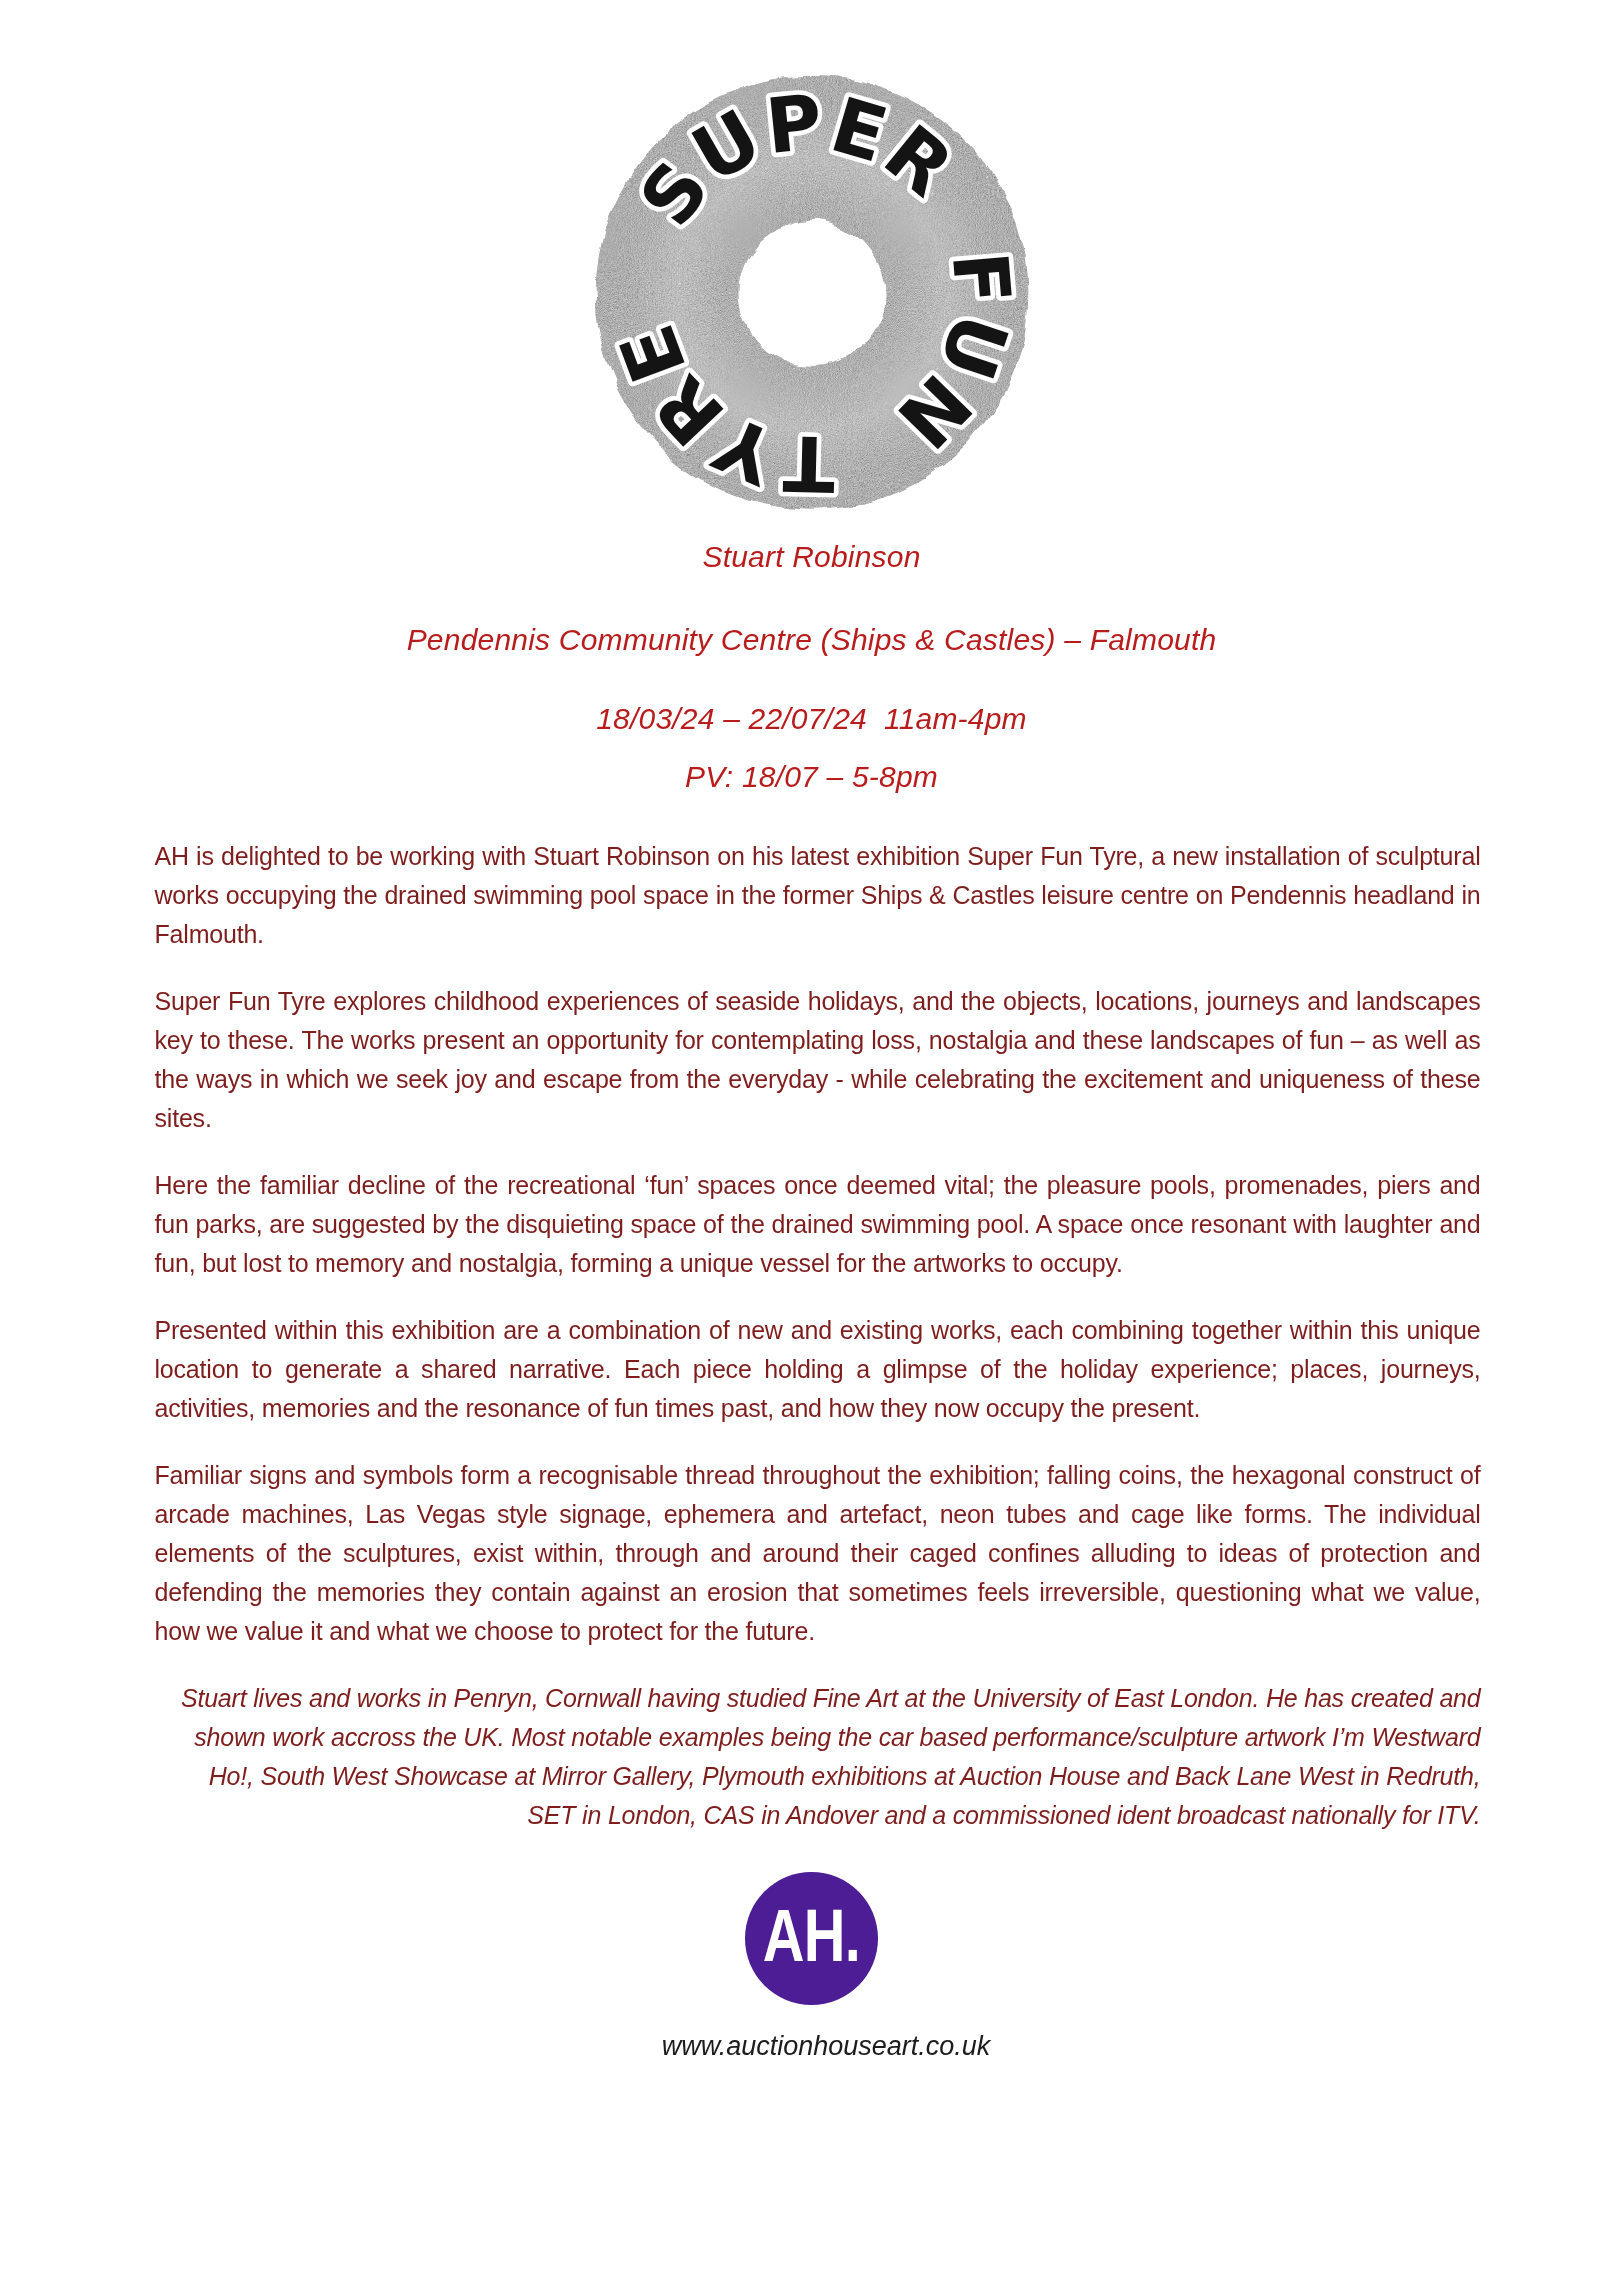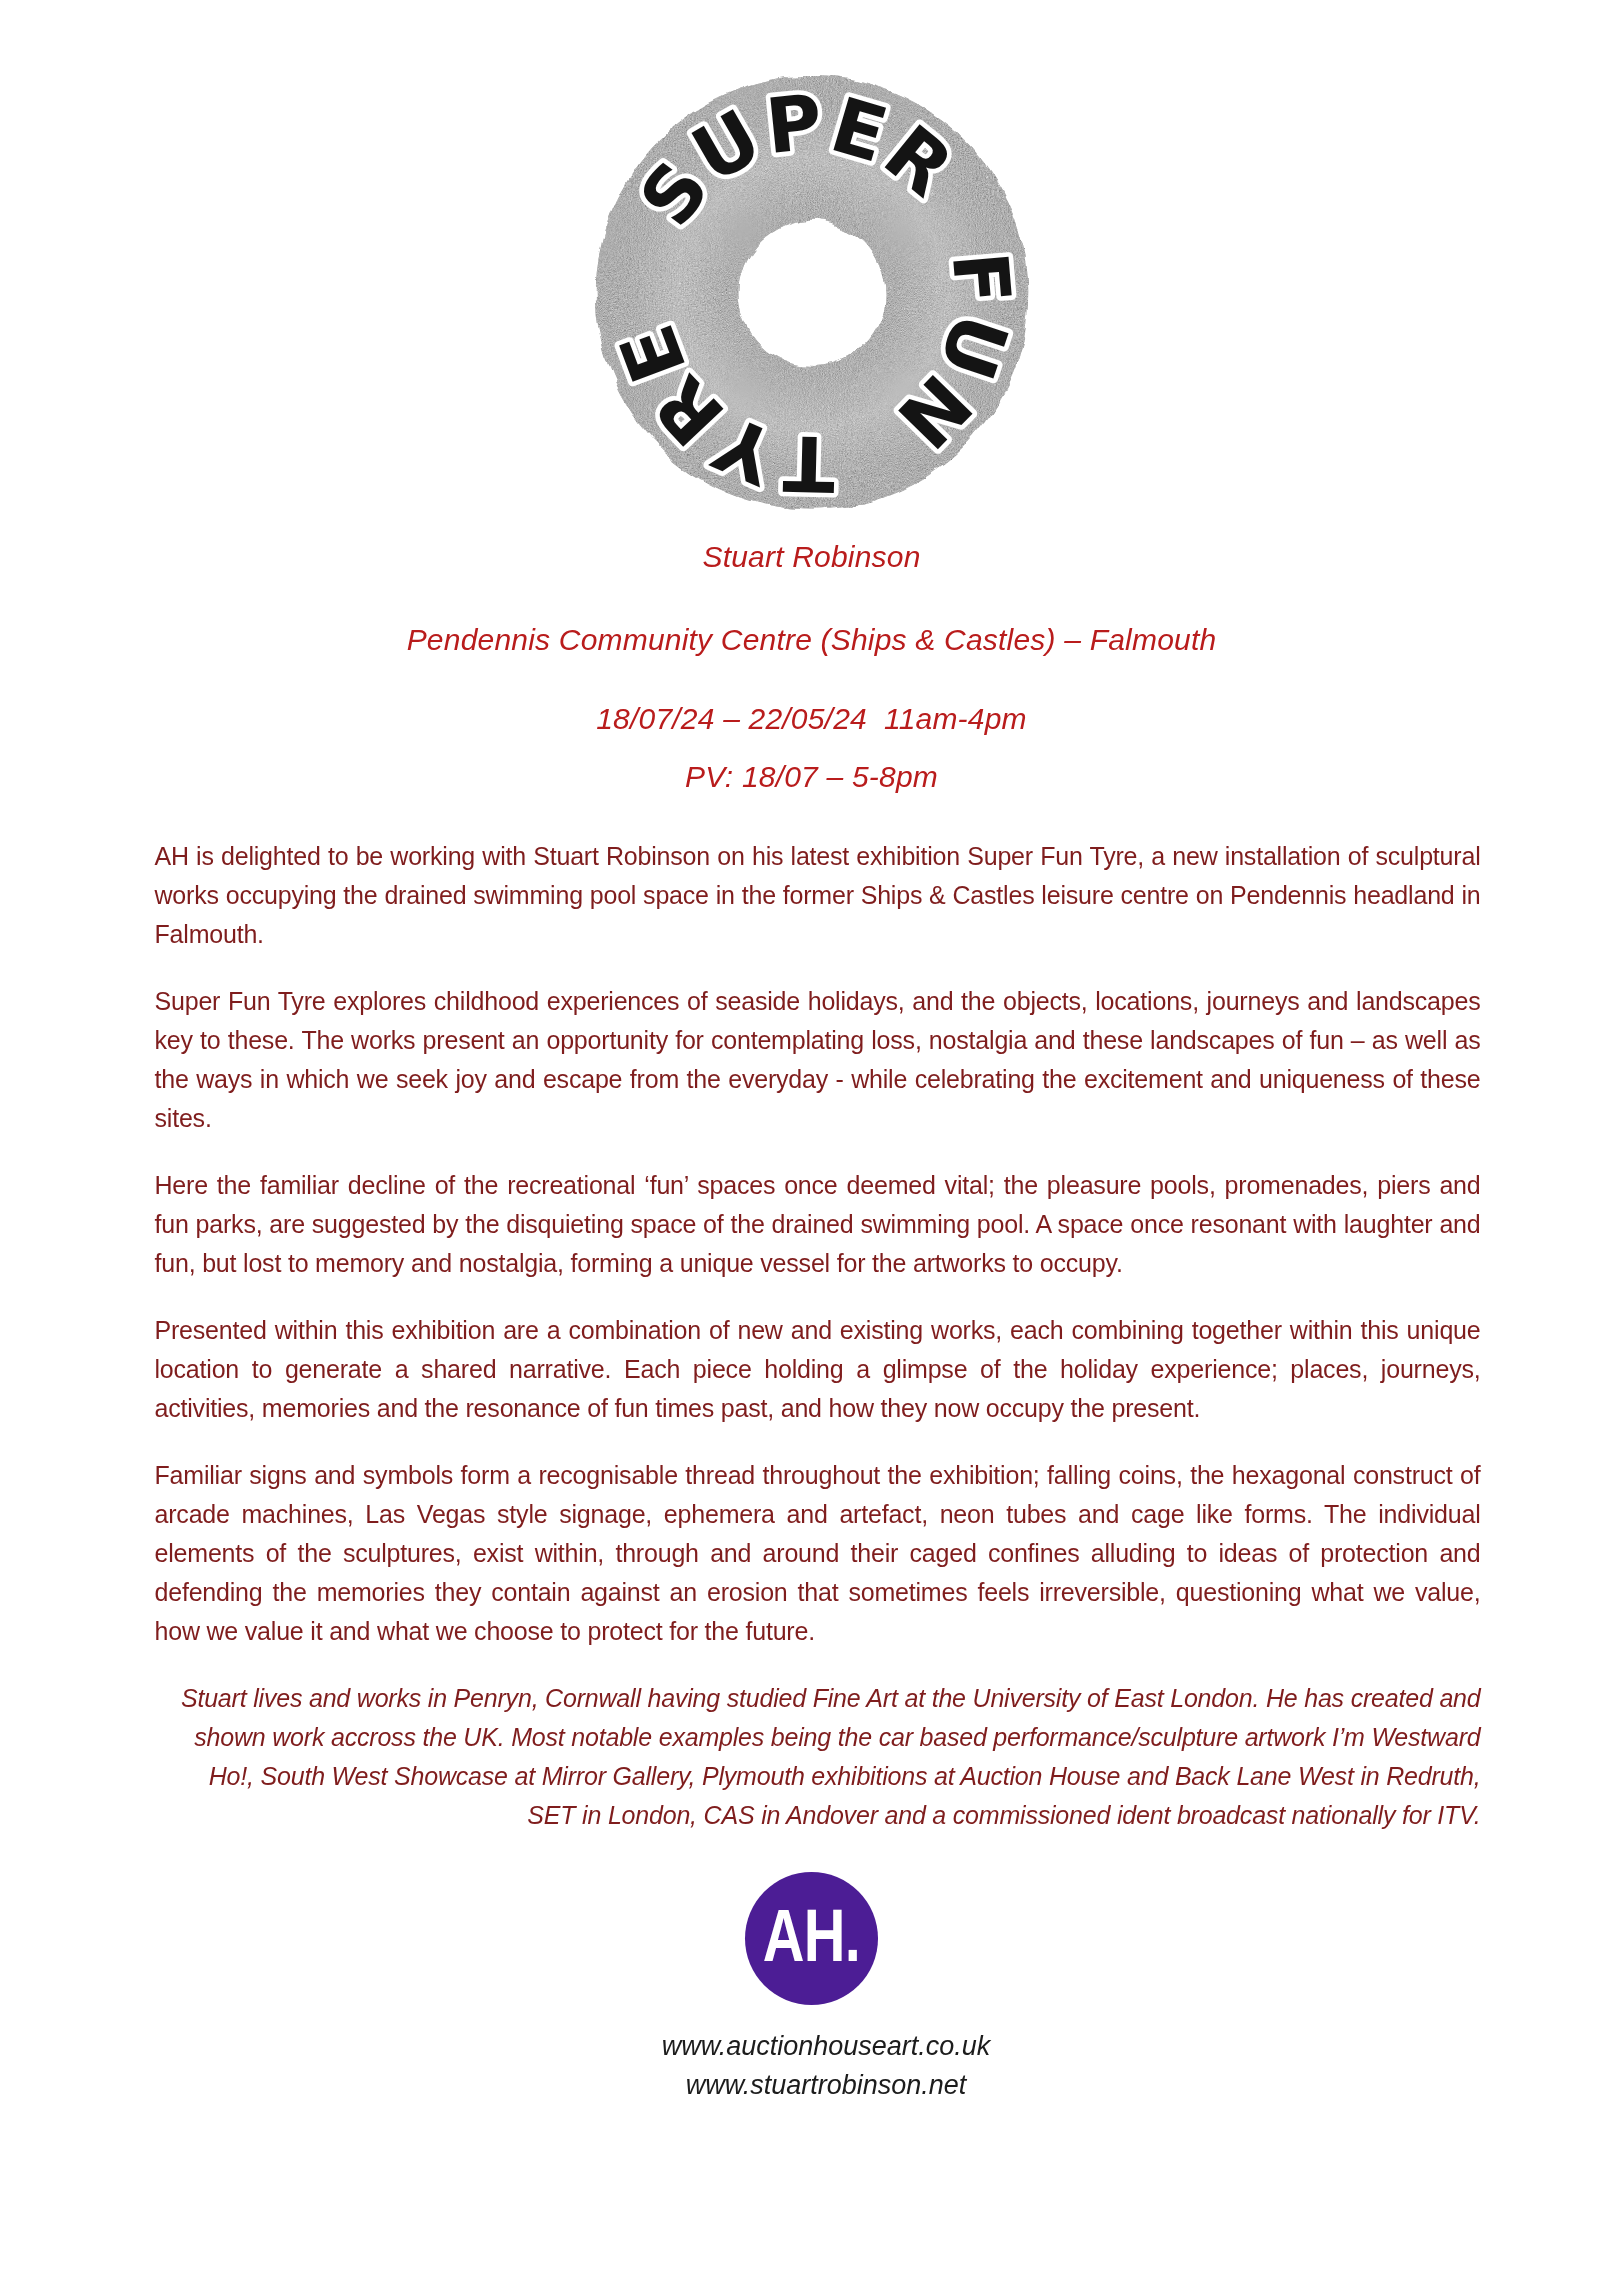--- a/index.html
+++ b/index.html
@@ -112,36 +112,35 @@
       </defs>
       <path fill-rule="evenodd" fill="url(#tyreGrad)" filter="url(#tyreFx)" d="M 34,275 a 256,256 0 1,0 512,0 a 256,256 0 1,0 -512,0 M 204,275 a 86,86 0 1,0 172,0 a 86,86 0 1,0 -172,0"></path>
       <text font-family="'DejaVu Sans', sans-serif" font-weight="bold" font-size="90" letter-spacing="2" word-spacing="36" fill="#141414" stroke="#ffffff" stroke-width="11" paint-order="stroke" stroke-linejoin="round">
         <textPath href="#ringTextPath" startOffset="74" dy="35">SUPER FUN TYRE</textPath>
       </text>
     </svg>
   </div>
 
   <div class="hdr artist">Stuart Robinson</div>
   <div class="hdr venue">Pendennis Community Centre (Ships &amp; Castles) – Falmouth</div>
-  <div class="hdr dates">18/07/24 – 22/05/24  11am-4pm</div>
+  <div class="hdr dates">18/03/24 – 22/07/24  11am-4pm</div>
   <div class="hdr pv">PV: 18/07 – 5-8pm</div>
 
   <div class="content">
     <p>AH is delighted to be working with Stuart Robinson on his latest exhibition Super Fun Tyre, a new installation of sculptural works occupying the drained swimming pool space in the former Ships &amp; Castles leisure centre on Pendennis headland in Falmouth.</p>
     <p>Super Fun Tyre explores childhood experiences of seaside holidays, and the objects, locations, journeys and landscapes key to these. The works present an opportunity for contemplating loss, nostalgia and these landscapes of fun – as well as the ways in which we seek joy and escape from the everyday - while celebrating the excitement and uniqueness of these sites.</p>
     <p>Here the familiar decline of the recreational ‘fun’ spaces once deemed vital; the pleasure pools, promenades, piers and fun parks, are suggested by the disquieting space of the drained swimming pool. A space once resonant with laughter and fun, but lost to memory and nostalgia, forming a unique vessel for the artworks to occupy.</p>
     <p>Presented within this exhibition are a combination of new and existing works, each combining together within this unique location to generate a shared narrative. Each piece holding a glimpse of the holiday experience; places, journeys, activities, memories and the resonance of fun times past, and how they now occupy the present.</p>
     <p>Familiar signs and symbols form a recognisable thread throughout the exhibition; falling coins, the hexagonal construct of arcade machines, Las Vegas style signage, ephemera and artefact, neon tubes and cage like forms. The individual elements of the sculptures, exist within, through and around their caged confines alluding to ideas of protection and defending the memories they contain against an erosion that sometimes feels irreversible, questioning what we value, how we value it and what we choose to protect for the future.</p>
     <p class="bio">Stuart lives and works in Penryn, Cornwall having studied Fine Art at the University of East London. He has created and shown work accross the UK. Most notable examples being the car based performance/sculpture artwork I’m Westward Ho!, South West Showcase at Mirror Gallery, Plymouth exhibitions at Auction House and Back Lane West in Redruth, SET in London, CAS in Andover and a commissioned ident broadcast nationally for ITV.</p>
   </div>
 
   <div class="footer">
     <div class="ah-circle" id="ahCircle" style="background: #4c1d95;">
       <span class="ah-text">AH.</span>
     </div>
     <div class="links">
       <div>www.auctionhouseart.co.uk</div>
-      <div>www.stuartrobinson.net</div>
     </div>
   </div>
 
 </div>
 
 
 </body></html>

